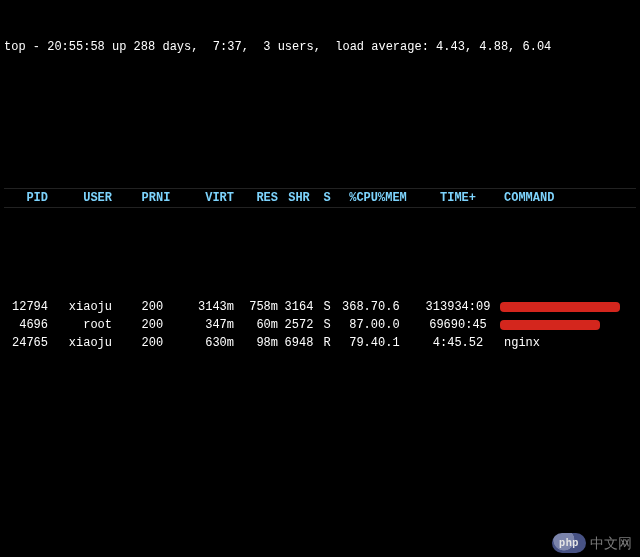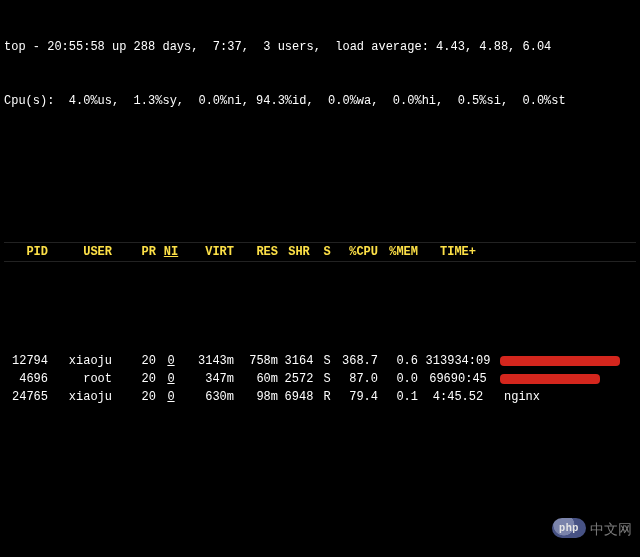--- a/index.html
+++ b/index.html
@@ -12,91 +12,91 @@
     line-height: 18px;
     width: 640px;
     overflow: hidden;
   }
   .term {
     padding: 2px 4px;
     white-space: pre;
   }
   .header-rows .row {
     background: #000;
-    color: #fde047;
+    color: #7dd3fc;
     font-weight: bold;
     display: flex;
     border-top: 1px solid #222;
     border-bottom: 1px solid #222;
   }
   .rows .row {
     display: flex;
   }
   .c-pid   { width: 44px; text-align: right; }
   .c-user  { width: 60px; text-align: right; padding-left: 4px;}
   .c-pr    { width: 44px; text-align: right; }
-  .c-ni    { width: 30px; text-align: center; text-decoration: underline; }
+  .c-ni    { width: 30px; text-align: left; }
   .c-virt  { width: 48px; text-align: right; }
   .c-res   { width: 44px; text-align: right; }
   .c-shr   { width: 42px; text-align: center; }
   .c-s     { width: 14px; text-align: center; }
   .c-cpu   { width: 44px; text-align: right; }
-  .c-mem   { width: 40px; text-align: right; }
+  .c-mem   { width: 40px; }
   .c-time  { width: 80px; text-align: center; }
   .c-cmd   { flex: 1; text-align: left; padding-left: 6px; position: relative;}
   .redact {
     position: absolute;
     height: 10px;
     background: #d4261d;
     border-radius: 4px;
     top: 4px;
   }
   .watermark {
     position: fixed;
     right: 8px;
-    bottom: 19px;
+    bottom: 4px;
     font-family: sans-serif;
     display: flex;
-    align-items: flex-end;
+    align-items: center;
     gap: 4px;
     opacity: 0.9;
   }
   .wm-logo {
     background: radial-gradient(circle at 35% 35%, #8993be 0 40%, #4F5B93 42% 100%);
     color:#fff;
     width:34px; height:20px;
     border-radius: 10px;
     font-size:10px;
     font-weight:bold;
     display:flex; align-items:center; justify-content:center;
     letter-spacing:0.5px;
   }
   .wm-text { color:#888; font-size:14px; }
 </style>
 </head>
 <body>
 
 <div class="term">
   <div>top - 20:55:58 up 288 days,  7:37,  3 users,  load average: 4.43, 4.88, 6.04</div>
-  <div>Cpu(s):  4.0%us,  1.3%sy,  0.0%ni, 94.3%id,  0.0%wa,  0.0%hi,  0.5%si,  0.0%st</div>
   <div style="height:6px"></div>
 
   <div class="header-rows">
     <div class="row">
       <div class="c-pid">PID</div>
       <div class="c-user">USER</div>
       <div class="c-pr">PR</div>
       <div class="c-ni">NI</div>
       <div class="c-virt">VIRT</div>
       <div class="c-res">RES</div>
       <div class="c-shr">SHR</div>
       <div class="c-s">S</div>
       <div class="c-cpu">%CPU</div>
       <div class="c-mem">%MEM</div>
       <div class="c-time">TIME+</div>
+      <div class="c-cmd">COMMAND</div>
     </div>
   </div>
 
   <div class="rows" id="process-rows"><div class="row"><div class="c-pid">12794</div><div class="c-user">xiaoju</div><div class="c-pr">20</div><div class="c-ni">0</div><div class="c-virt">3143m</div><div class="c-res">758m</div><div class="c-shr">3164</div><div class="c-s">S</div><div class="c-cpu">368.7</div><div class="c-mem">0.6</div><div class="c-time">313934:09</div><div class="c-cmd"><div class="redact" style="left: 2px; width: 120px;"></div></div></div><div class="row"><div class="c-pid">4696</div><div class="c-user">root</div><div class="c-pr">20</div><div class="c-ni">0</div><div class="c-virt">347m</div><div class="c-res">60m</div><div class="c-shr">2572</div><div class="c-s">S</div><div class="c-cpu">87.0</div><div class="c-mem">0.0</div><div class="c-time">69690:45</div><div class="c-cmd"><div class="redact" style="left: 2px; width: 100px;"></div></div></div><div class="row"><div class="c-pid">24765</div><div class="c-user">xiaoju</div><div class="c-pr">20</div><div class="c-ni">0</div><div class="c-virt">630m</div><div class="c-res">98m</div><div class="c-shr">6948</div><div class="c-s">R</div><div class="c-cpu">79.4</div><div class="c-mem">0.1</div><div class="c-time">4:45.52</div><div class="c-cmd">nginx</div></div></div>
 </div>
 
 <div class="watermark">
   <div class="wm-logo">php</div>
   <div class="wm-text">中文网</div>
 </div>

